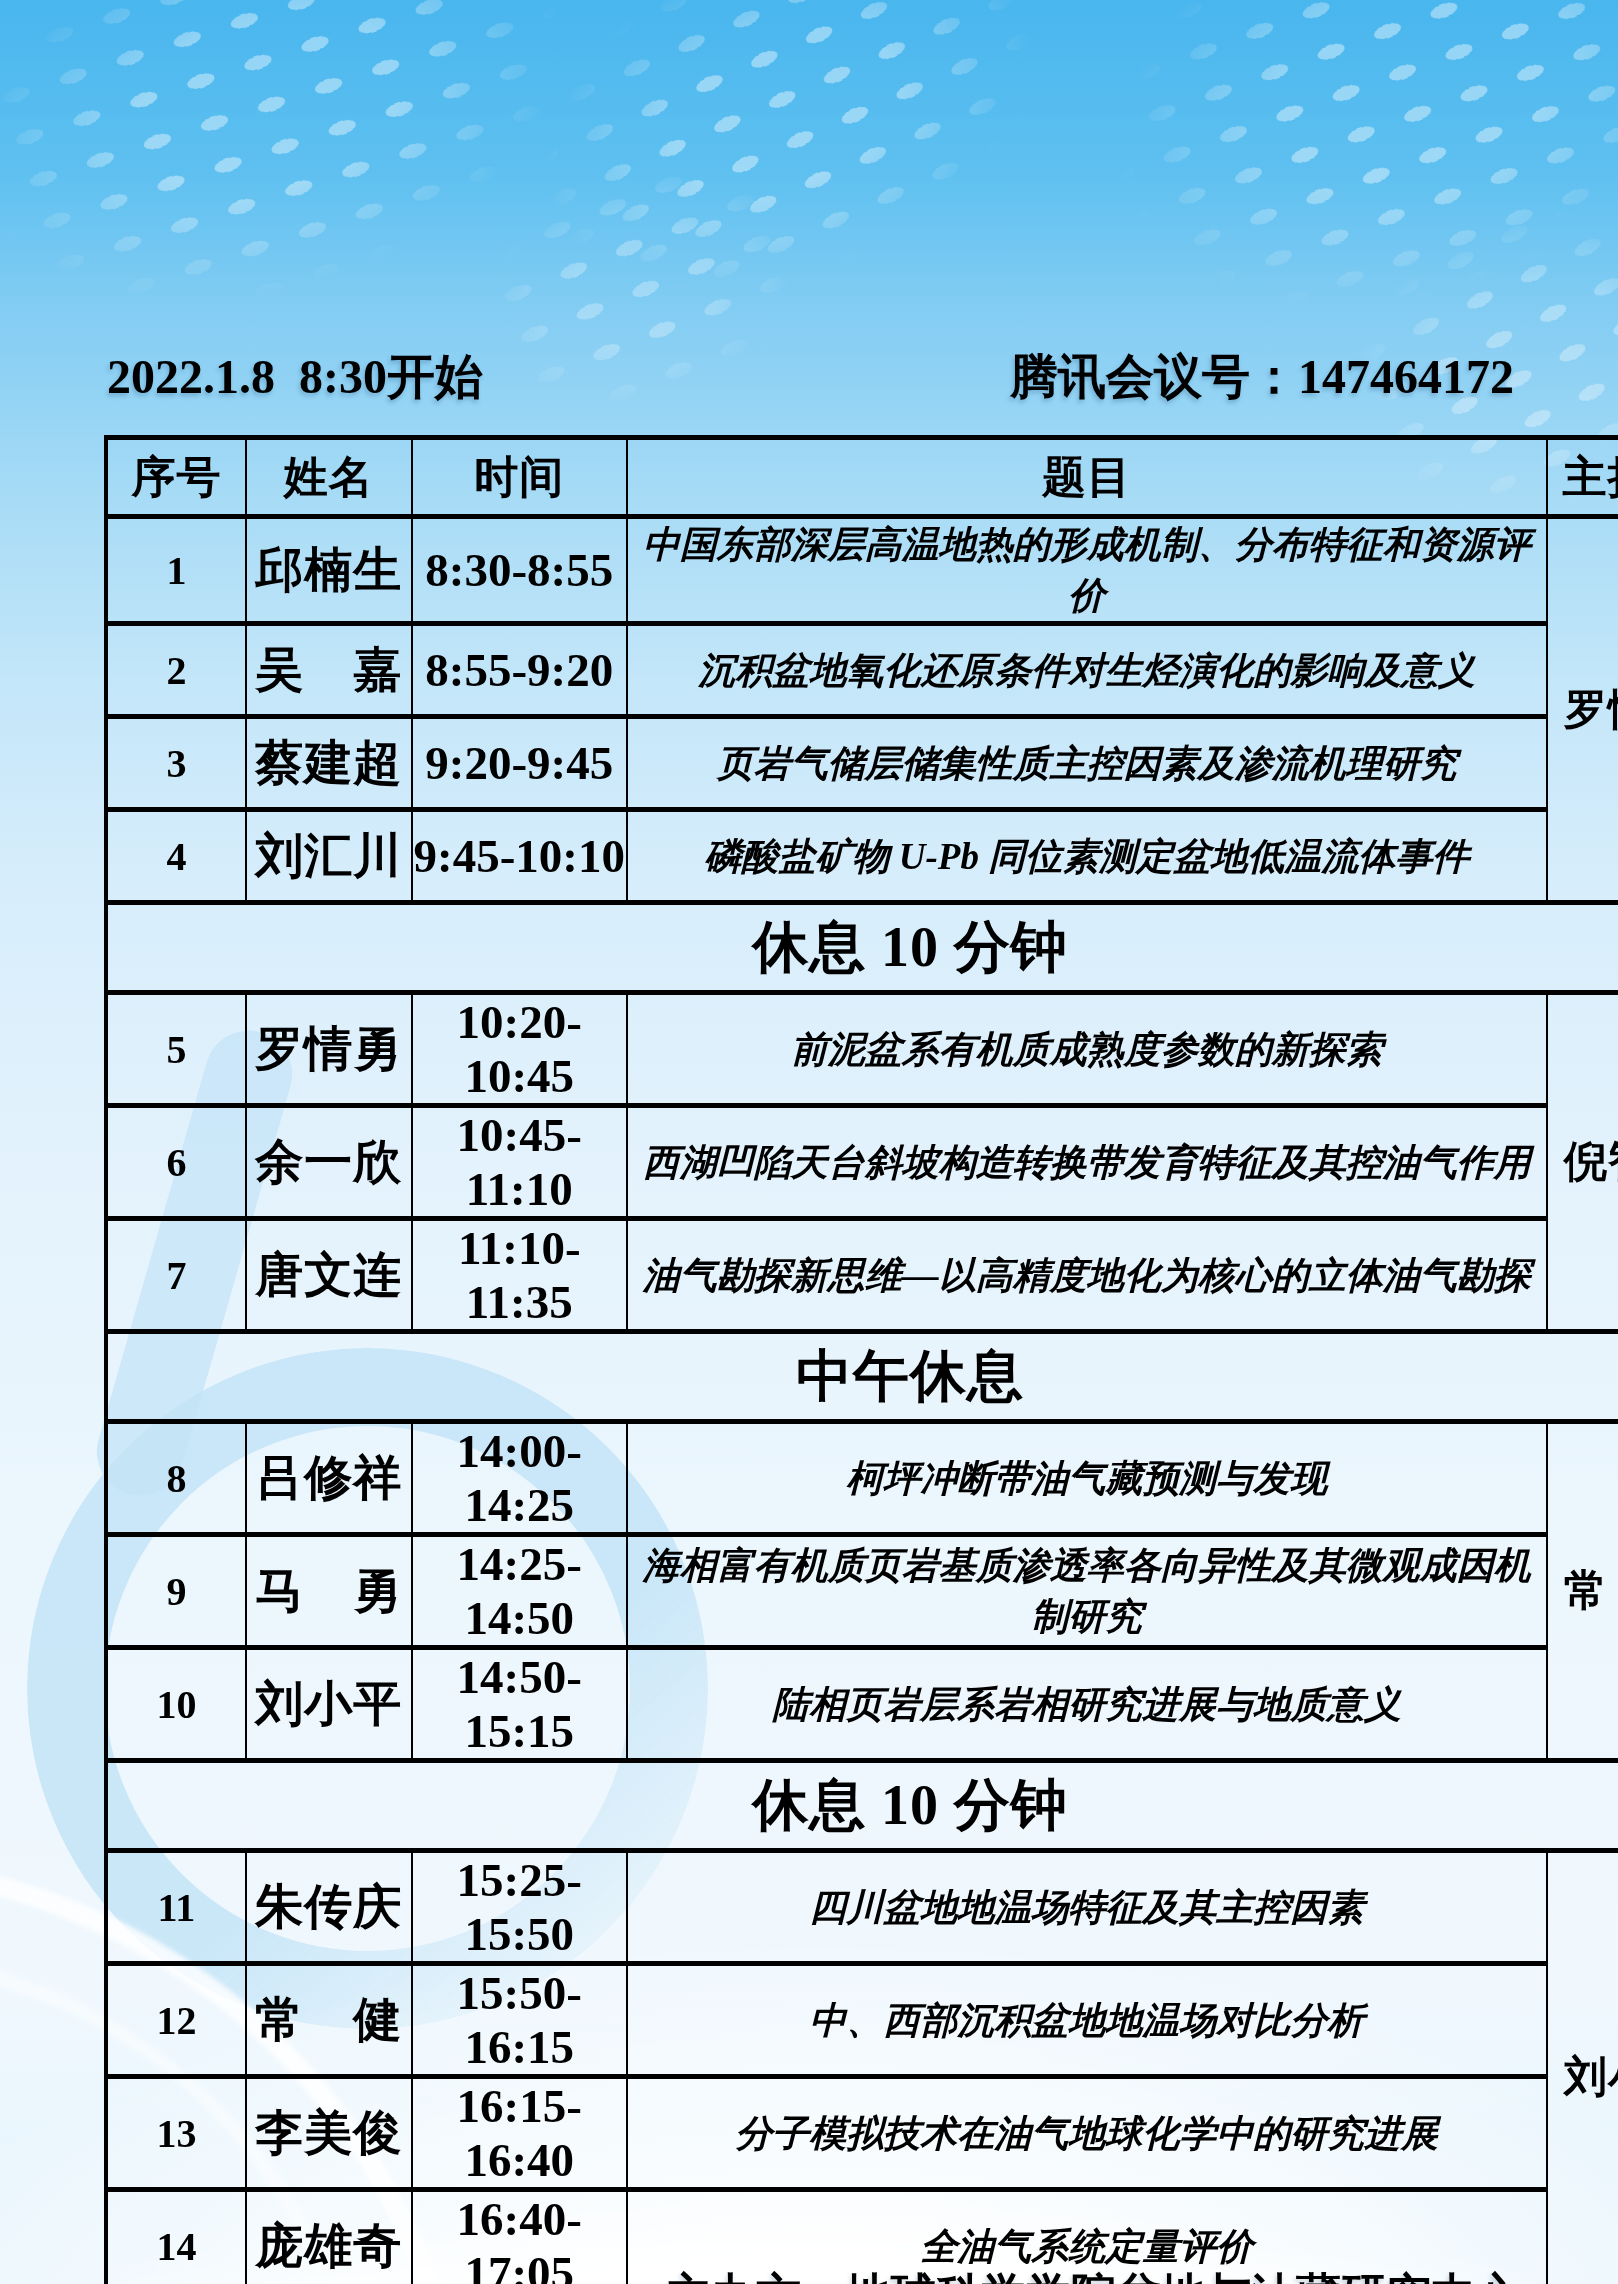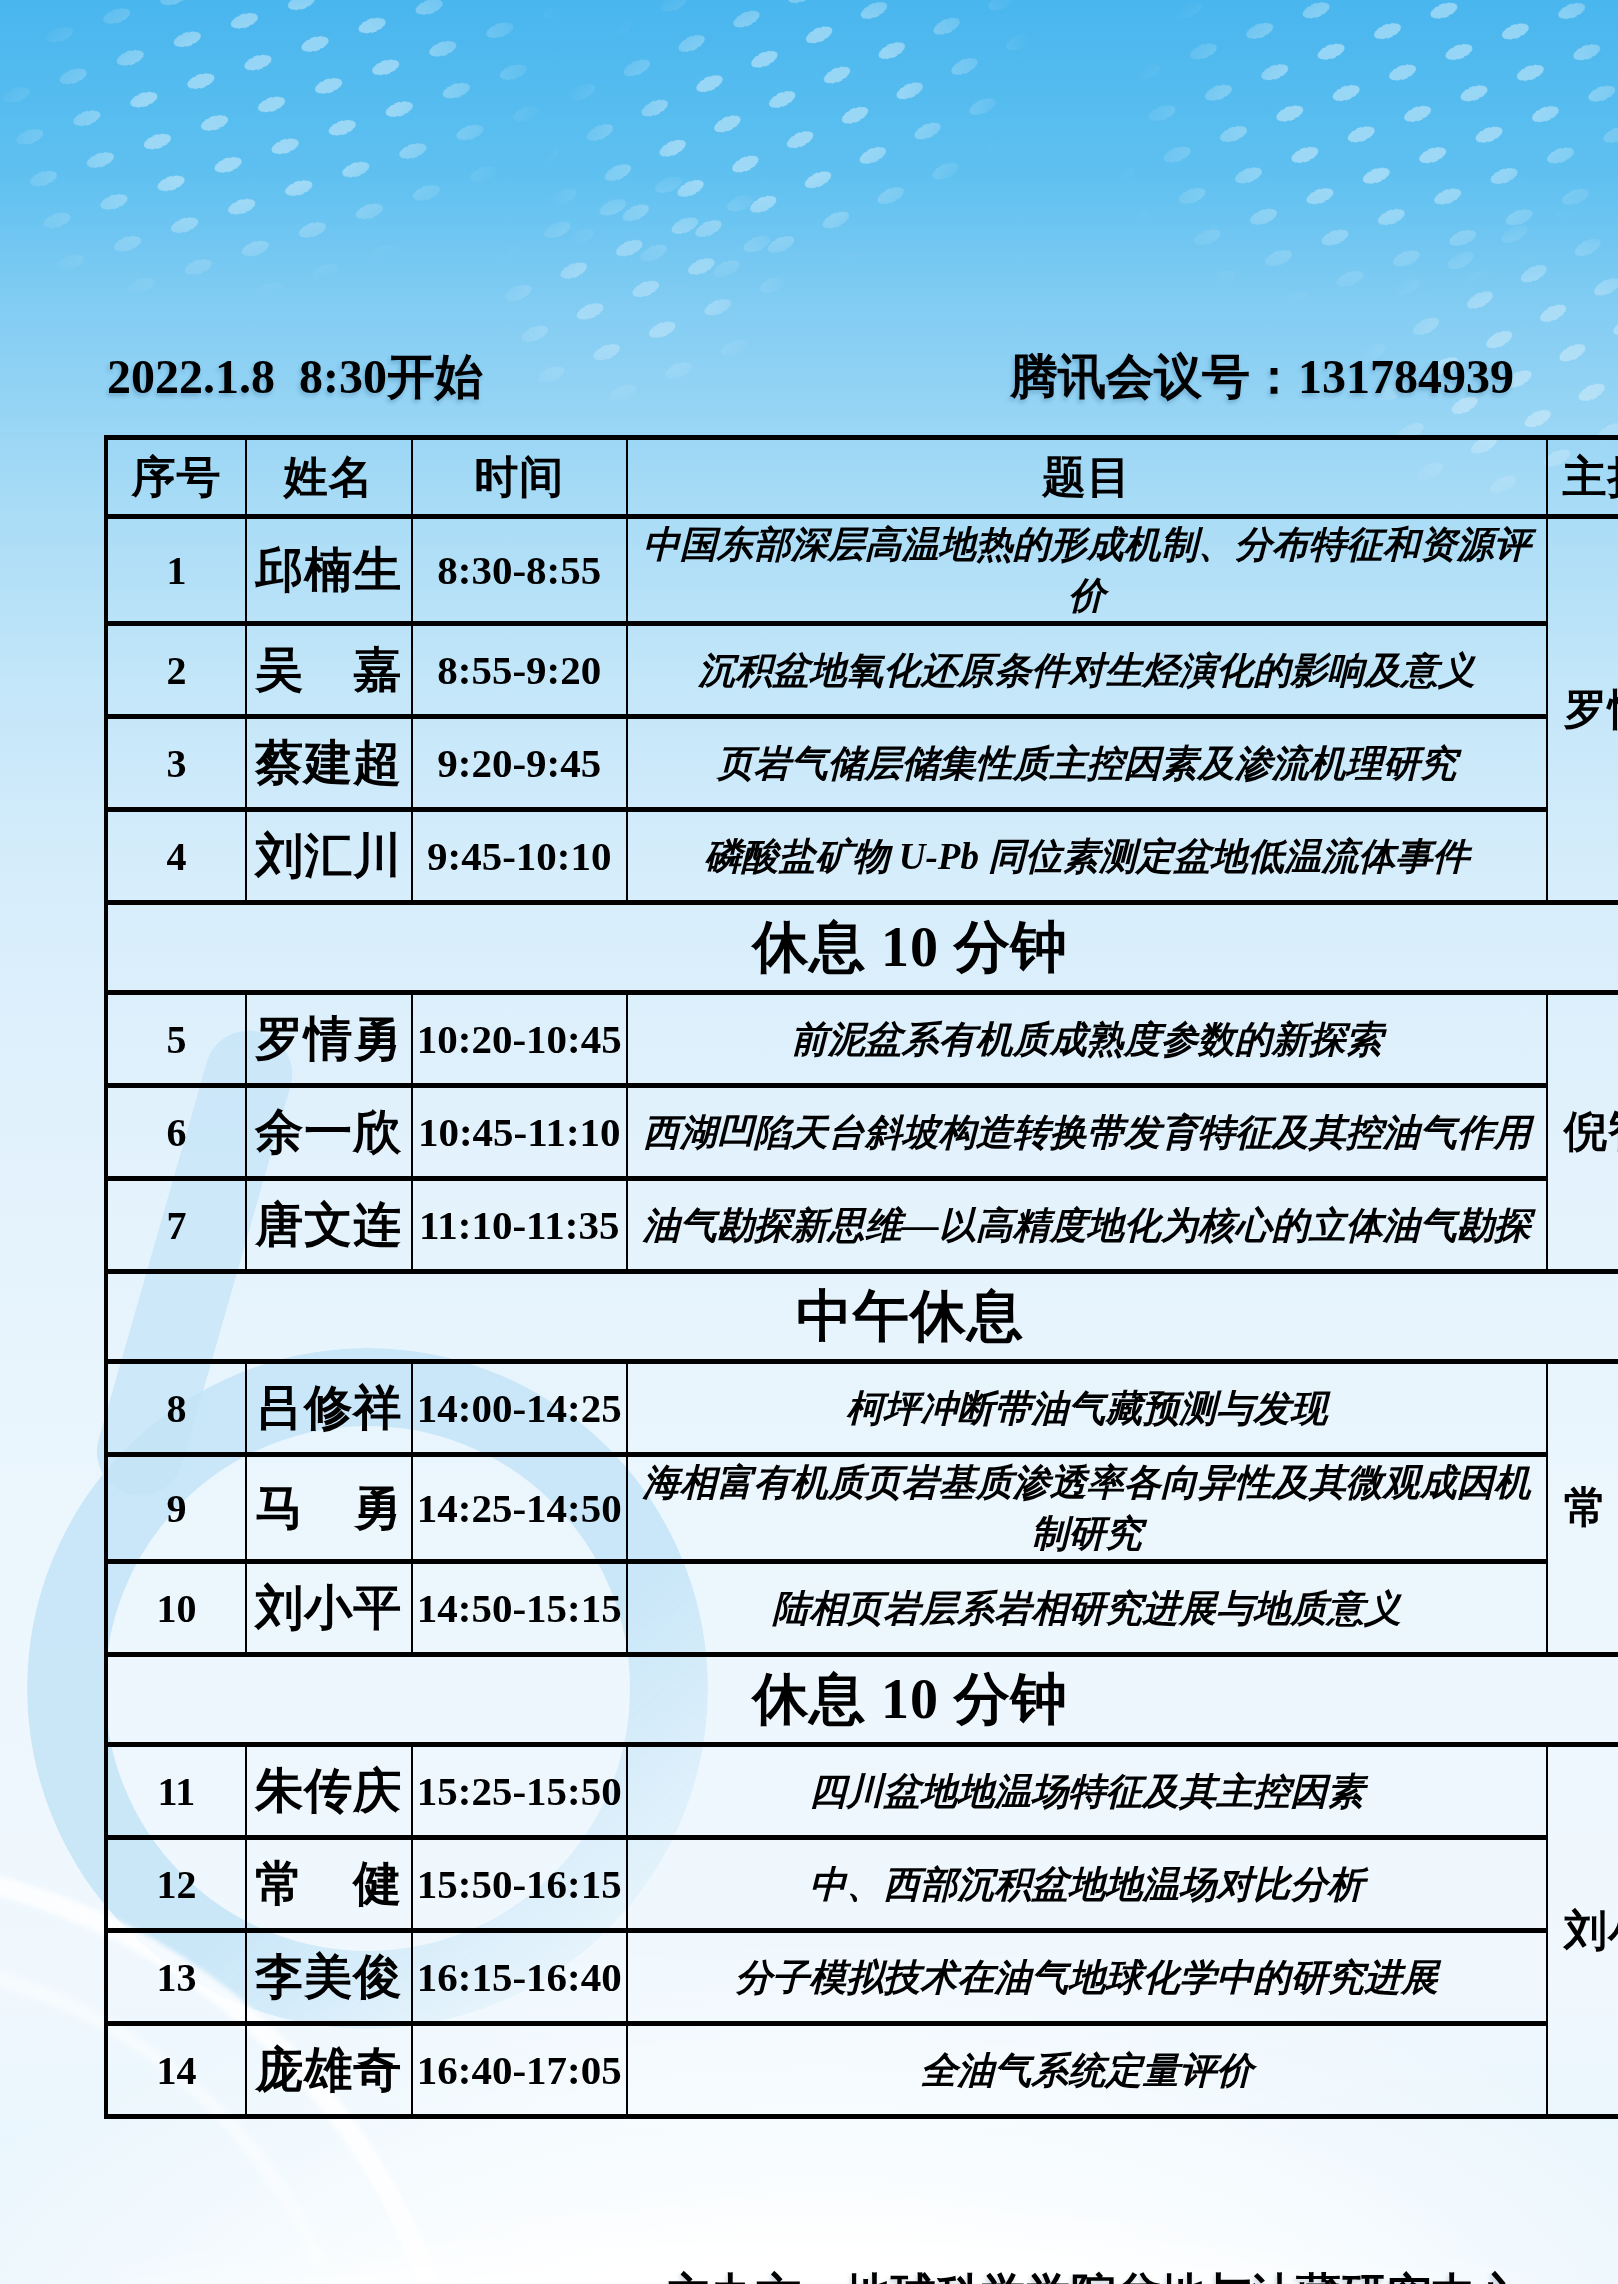--- a/index.html
+++ b/index.html
@@ -58,21 +58,21 @@
   table.sched{position:absolute;left:104px;top:435px;width:1612px;border-collapse:collapse;table-layout:fixed;
     color:var(--ink);font-weight:700;border-radius:6px;}
   table.sched,table.sched th,table.sched td{border:2.7px solid var(--ink);}
   table.sched th,table.sched td{border-top-width:5px;border-bottom-width:5px;
     text-align:center;vertical-align:middle;padding:0;}
   table.sched{border-width:4.6px;}
   tr.hdr{height:79px;} tr.data{height:93px;} tr.brk{height:90px;}
   th.h{font-size:44px;letter-spacing:0.9px;}
   td.no{font-size:40px;}
   td.name{font-size:48px;letter-spacing:0.9px;}
-  td.time{font-size:41px;}
+  td.time{font-size:47px;}
   td.topic{font-size:37px;line-height:1.38;padding:6.4px 13.7px;font-style:italic;}
   td.mod{font-size:43px;letter-spacing:0.9px;}
   td.break{font-size:56px;white-space:pre;letter-spacing:0.9px;}
   .footer{position:absolute;right:97px;top:2183px;text-align:right;color:var(--ink);
     font-weight:700;font-size:45px;line-height:1;white-space:pre;
     text-shadow:-1.4px 2.7px 4.1px rgba(25,70,115,.22);}
 </style>
 </head>
 <body>
 
@@ -89,21 +89,21 @@
   <div class="curve1"></div>
   <div class="curve2"></div>
   <div class="arc-ring"></div>
 
   <div class="wave-bl"></div>
   <div class="wave-br"></div>
 
 
   <div class="infobar">
     <span>2022.1.8  8:30开始</span>
-    <span>腾讯会议号：131784939</span>
+    <span>腾讯会议号：147464172</span>
   </div>
 
   <table class="sched">
     <colgroup>
       <col style="width:8.7%">
         <col style="width:10.3%">
         <col style="width:13.4%">
       <col style="width:57.2%">
         <col style="width:10.4%">
     </colgroup>

